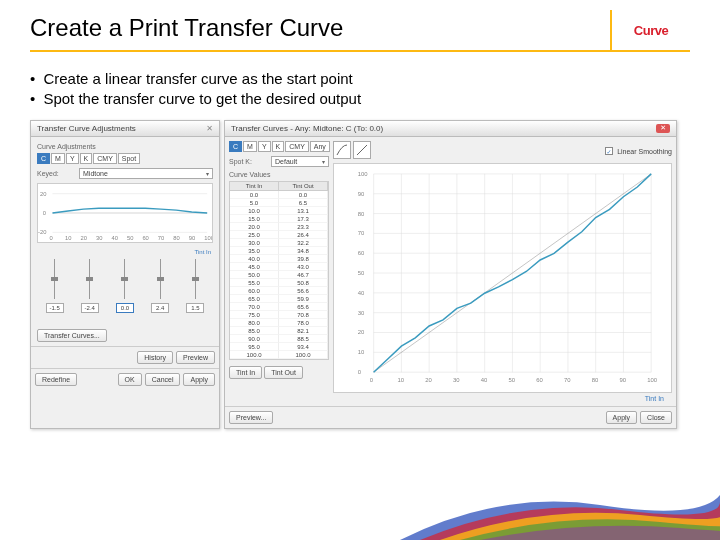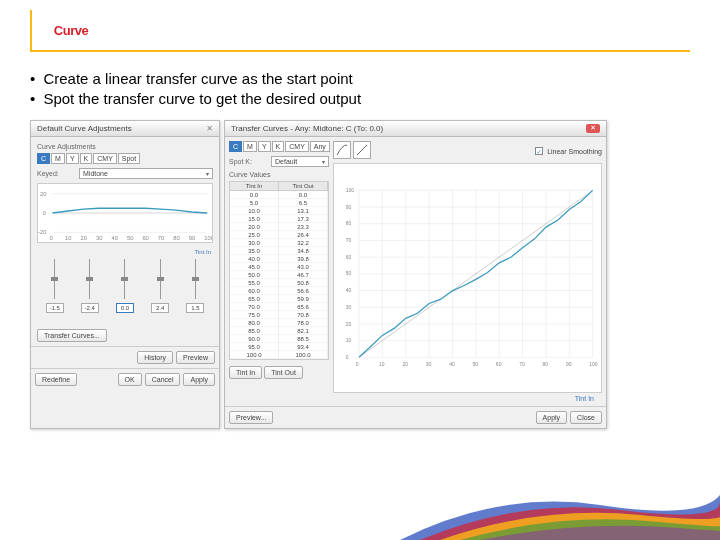--- a/index.html
+++ b/index.html
@@ -42,21 +42,21 @@
 .sliders-row { display: flex; justify-content: space-around; margin: 4px 0; }
 .vslider { width: 1px; height: 40px; background: #999; position: relative; }
 .vslider .thumb { position: absolute; left: -3px; top: 18px; width: 7px; height: 4px; background: #888; }
 .nums-row { display: flex; justify-content: space-around; margin-bottom: 6px; }
 .num-box { border: 1px solid #aaa; background: #fff; padding: 1px 2px; font-size: 6px; width: 18px; text-align: center; }
 .num-box.focus { border-color: #3a7bbf; }
 
 .btn { border: 1px solid #aaa; background: linear-gradient(#fff,#e8e8e8); padding: 2px 6px; font-size: 7px; border-radius: 2px; cursor:pointer; }
 .btn-row { display: flex; gap: 3px; justify-content: flex-end; padding: 4px; border-top: 1px solid #ccc; flex-wrap:wrap;}
 
-.d2 { width: 383px; }
+.d2 { width: 453px; }
 .d2-body { display: flex; padding: 4px; gap: 4px; }
 .d2-left { width: 100px; }
 .d2-right { flex: 1; }
 .toolbar-icons{display:flex;gap:2px;margin-bottom:4px;}
 .tool-icon{width:18px;height:18px;border:1px solid #aaa;background:#fff;display:flex;align-items:center;justify-content:center;}
 .tool-icon svg{width:12px;height:12px;}
 
 .table-header{display:flex;background:#e8e8e8;border:1px solid #ccc;font-size:6px;}
 .table-header div{flex:1;text-align:center;padding:1px;border-right:1px solid #ccc;}
 .table-body{background:#fff;border:1px solid #ccc;border-top:none;max-height:180px;overflow:hidden;}
@@ -74,36 +74,37 @@
 .chk{width:8px;height:8px;border:1px solid #888;background:#fff;display:inline-flex;align-items:center;justify-content:center;}
 .chk.checked::after{content:"✓";font-size:6px;color:#3a7bbf;}
 
 .bottom-swirl{position:absolute;bottom:0;left:0;right:0;height:60px;pointer-events:none;}
 .bottom-swirl svg{width:100%;height:100%;}
 </style>
 </head>
 <body>
 
 <div class="header">
+  <div class="title">Create a Print Transfer Curve</div>
   <div class="logo-box">
     <span class="logo-text">Curve</span>
   </div>
 </div>
 <div class="header-line"></div>
 
 <ul class="bullets">
   <li>Create a linear transfer curve as the start point</li>
   <li>Spot the transfer curve to get the desired output</li>
 </ul>
 
 <div class="panels">
 
   <div class="dialog d1">
     <div class="dialog-title">
-      <span>Default Curve Adjustments</span>
+      <span>Transfer Curve Adjustments</span>
       <span style="color:#888;">✕</span>
     </div>
     <div class="d1-body">
       <div class="section-label">Curve Adjustments</div>
       <div class="ink-row">
         <span class="ink-btn active">C</span>
         <span class="ink-btn">M</span>
         <span class="ink-btn">Y</span>
         <span class="ink-btn">K</span>
         <span class="ink-btn">CMY</span>

